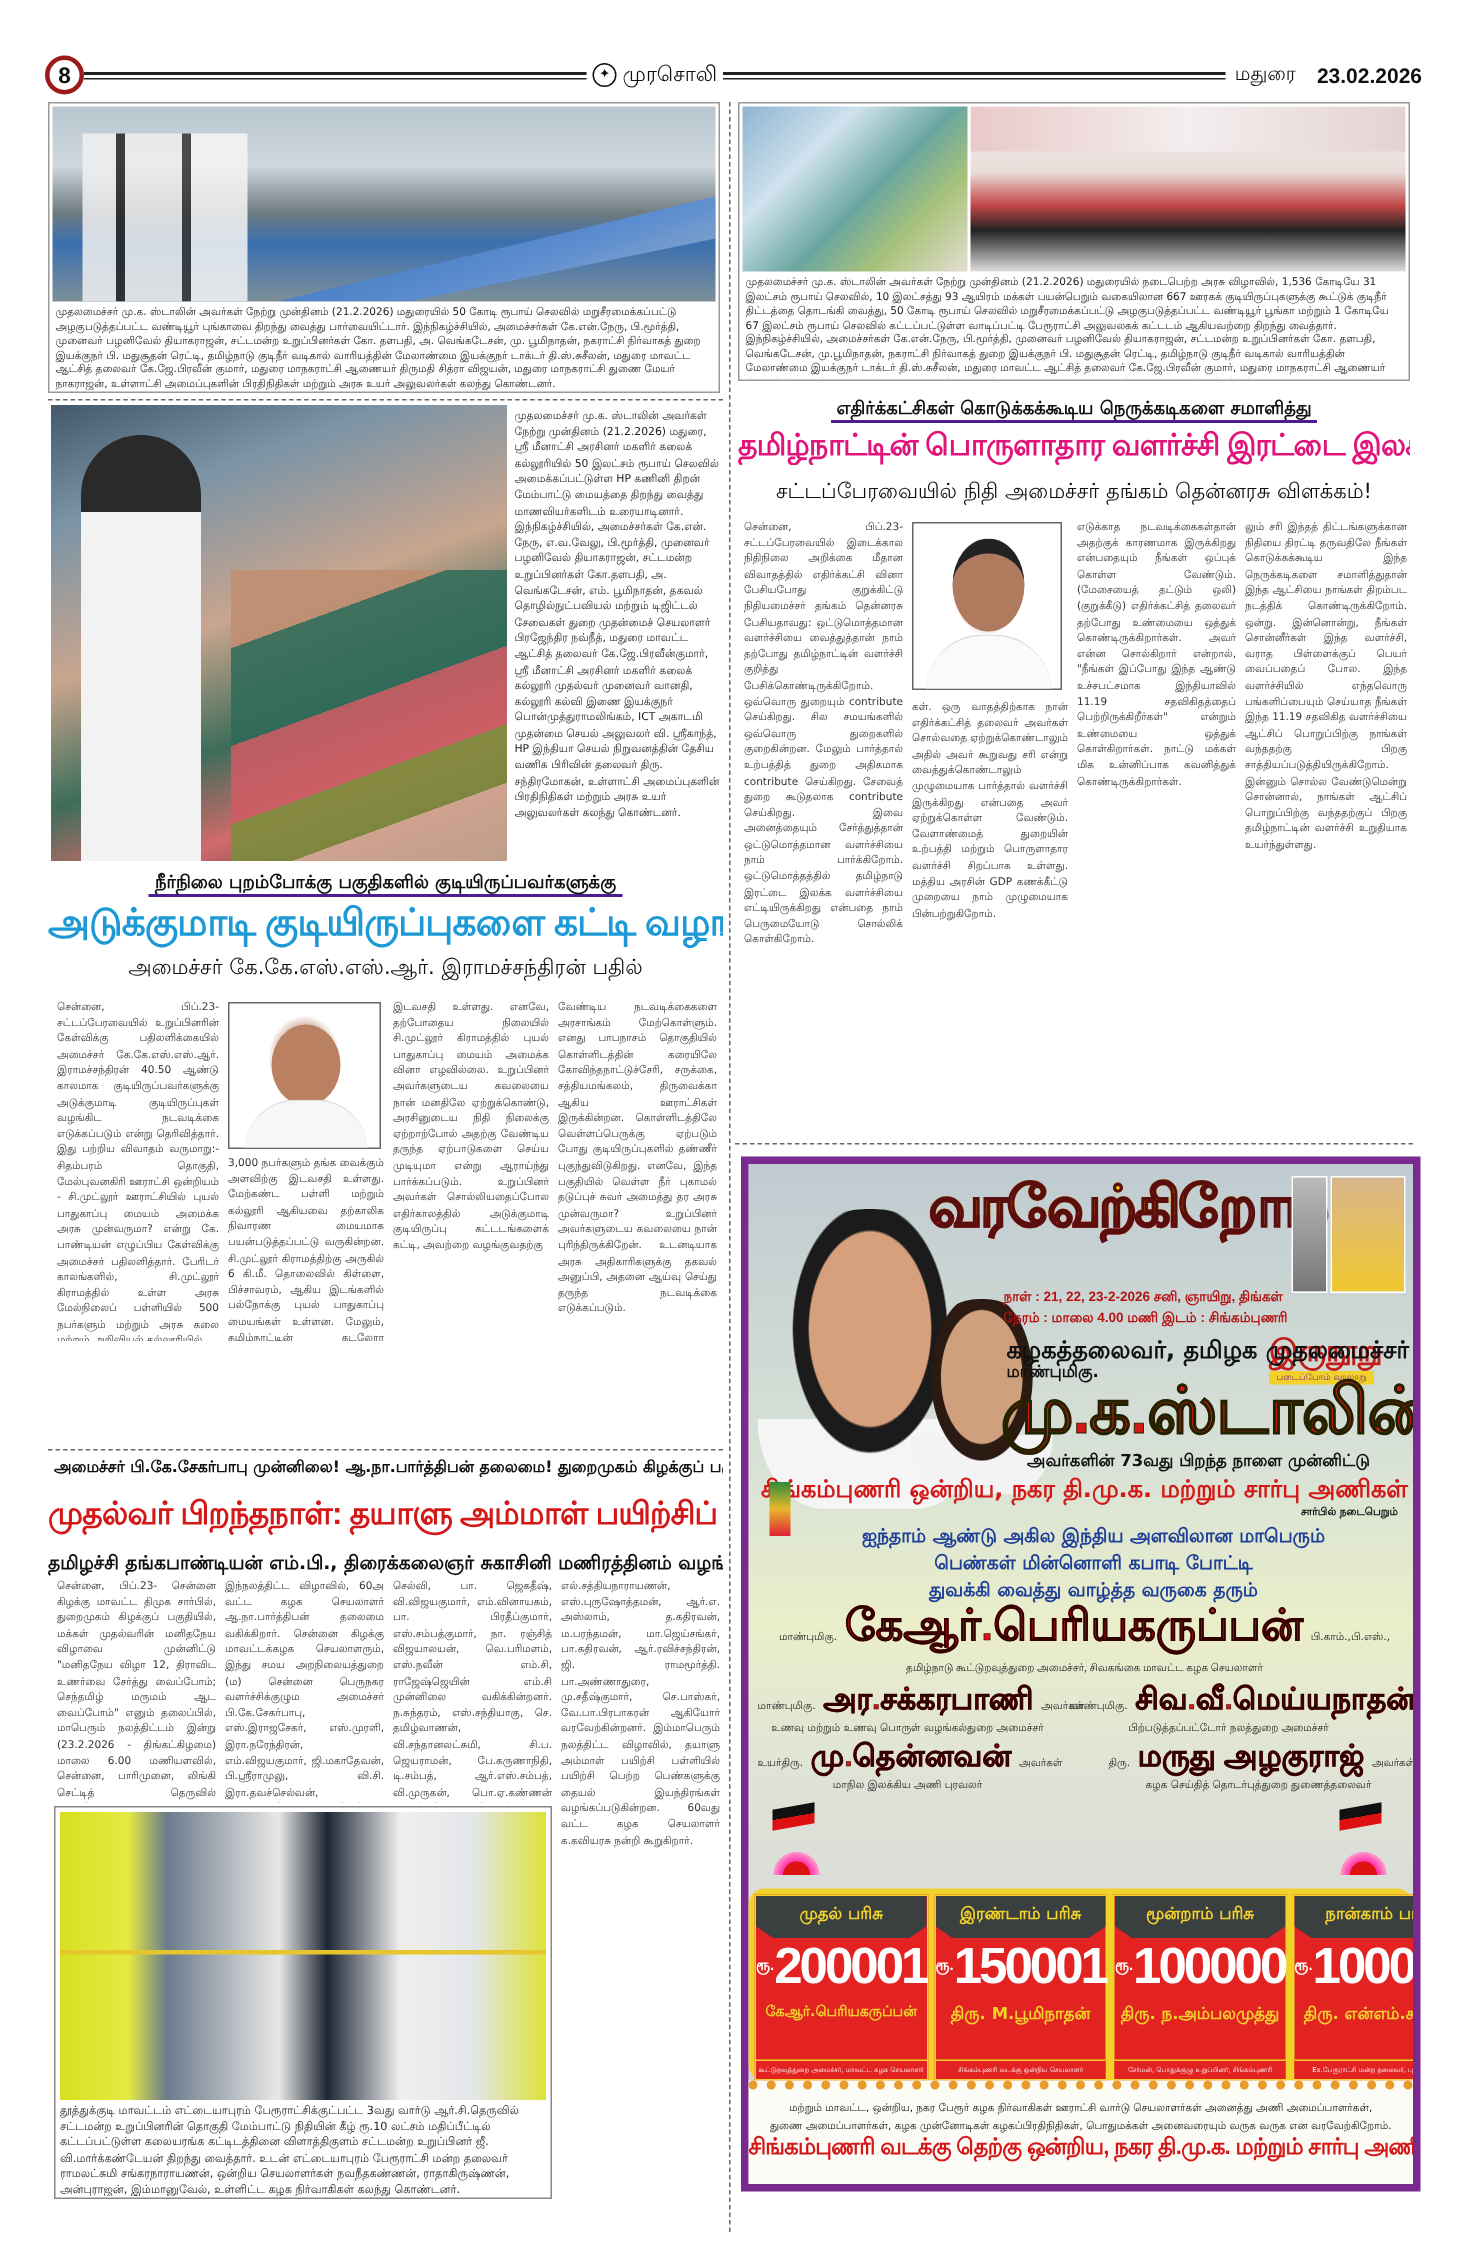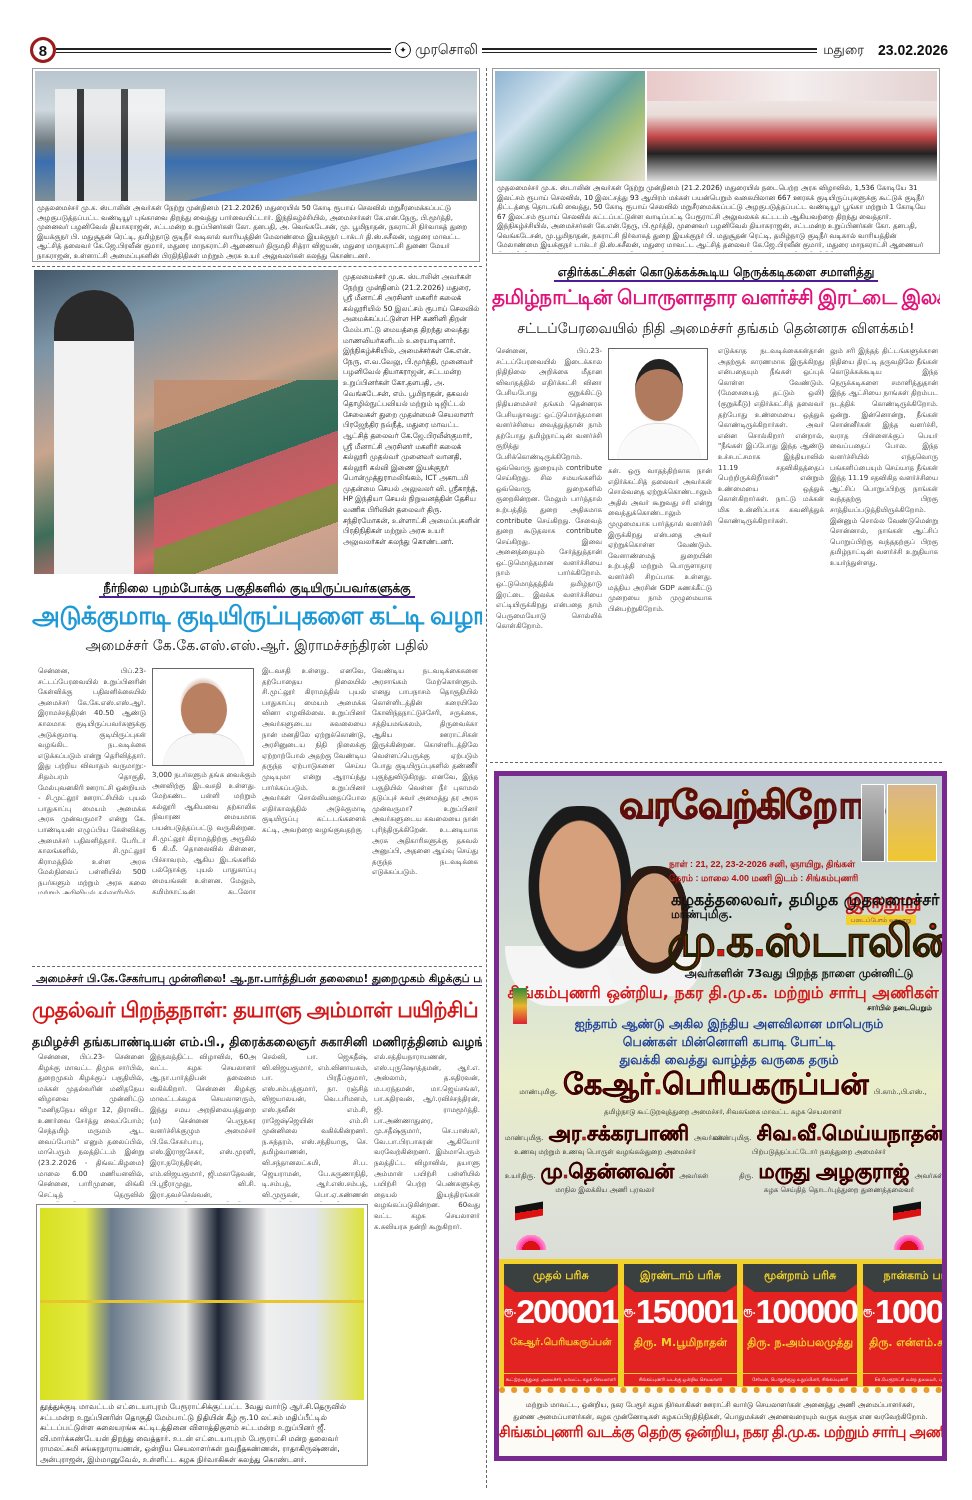--- a/index.html
+++ b/index.html
@@ -50,21 +50,21 @@
   .portraits { position: absolute; left: 362px; top: 8px; width: 76px; height: 78px; display: flex; gap: 2px; }
   .portraits div { background: linear-gradient(180deg,#bbb,#777); border: 1px solid #fff; }
   .akv { position: absolute; left: 14px; top: 212px; width: 14px; height: 36px; background: linear-gradient(180deg,#2e8b3a,#e9b62c,#d23); }
 
   .minister { position: absolute; white-space: nowrap; }
   .minister .pfx { font: 7px "DejaVu Sans", sans-serif; color: #222; }
   .minister .nm { font: bold 20px "Liberation Sans", sans-serif; color: #d41818; -webkit-text-stroke: 0.4px #300; }
   .minister .sfx { font: 7px "DejaVu Sans", sans-serif; color: #222; }
   .role { position: absolute; font: 7px "DejaVu Sans", sans-serif; color: #222; white-space: nowrap; text-align: center; }
 
-  .prizes { position: absolute; left: 0; top: 483px; width: 443px; height: 128px; background: #f2d22a; display: flex; gap: 4px; padding: 4px 2px 0 4px; }
+  .prizes { position: absolute; left: 0; top: 483px; width: 443px; height: 128px; background: #f2d22a; display: flex; gap: 4px; padding: 4px 2px 0 4px; border-radius: 11px; }
   .prize { flex: 1; display: flex; flex-direction: column; background: #e32222; border: 1.5px solid #f2d22a; }
   .prize-head { background: #3a3f40; color: #f2d22a; font: bold 11px "DejaVu Sans", sans-serif; text-align: center; padding: 5px 0 9px; clip-path: polygon(0 0,100% 0,100% 72%,90% 100%,10% 100%,0 72%); }
   .prize-amt { color: #fff; font: bold 34px "Liberation Sans", sans-serif; text-align: center; letter-spacing: -2px; line-height: 38px; }
   .prize-amt .rs { font-size: 10px; letter-spacing: 0; vertical-align: bottom; }
   .prize-sponsor { color: #f2d22a; font: bold 11px "DejaVu Sans", sans-serif; text-align: center; padding-top: 6px; }
   .prize-role { color: #fff; font: 4.5px "DejaVu Sans", sans-serif; text-align: center; background: #e32222; border-top: 1.5px solid #f2d22a; padding: 3px 1px; margin-top: auto; white-space: nowrap; overflow: hidden; }
   .ad-foot { position: absolute; left: 0; top: 611px; width: 443px; height: 69px; background: #fdfbf6; border-top: 6px dotted #e89a2a; }
   .ad-foot .t1 { font: 7px/12px "DejaVu Sans", sans-serif; text-align: center; color: #111; padding-top: 6px; }
   .ad-foot .t2 { font: bold 15px "Liberation Sans", sans-serif; color: #d41818; text-align: center; white-space: nowrap; letter-spacing: -0.5px; }
   .dmk-flag { position: absolute; width: 40px; height: 46px; }

